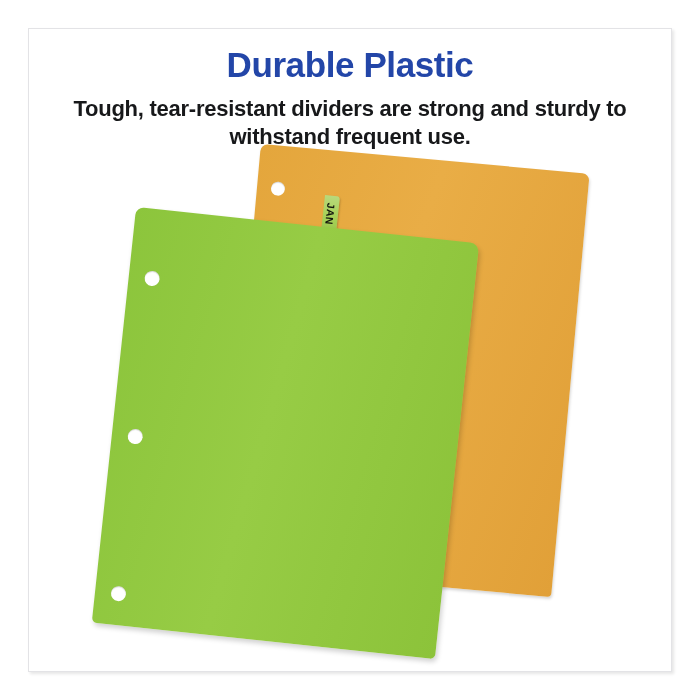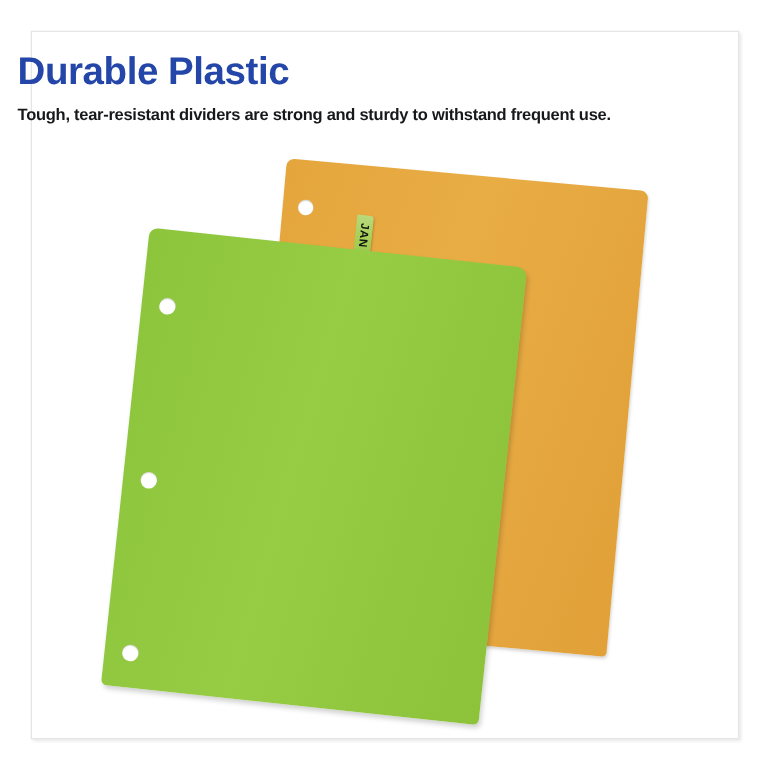--- a/index.html
+++ b/index.html
@@ -28,37 +28,37 @@
     height: 644px;
     background: #ffffff;
     border: 1px solid #e3e3e6;
     box-sizing: border-box;
     box-shadow: 2px 2px 3px rgba(0,0,0,0.10);
   }
 
   
   #headings {
     position: absolute;
-    left: 16px;
+    left: 28px;
     top: 46px;
     width: 644px;
-    text-align: left;
+    text-align: center;
     z-index: 40;
   }
   #title {
     font-size: 35px;
     font-weight: bold;
     color: #2346a8;
     letter-spacing: -0.4px;
     line-height: 1.1;
     margin: 0;
   }
   #subtitle {
     margin: 10px 0 0 0;
-    font-size: 15px;
+    font-size: 22px;
     font-weight: bold;
     color: #17181a;
     line-height: 1.28;
     letter-spacing: -0.25px;
   }
 
   
   #photo {
     position: absolute;
     left: 29px;

